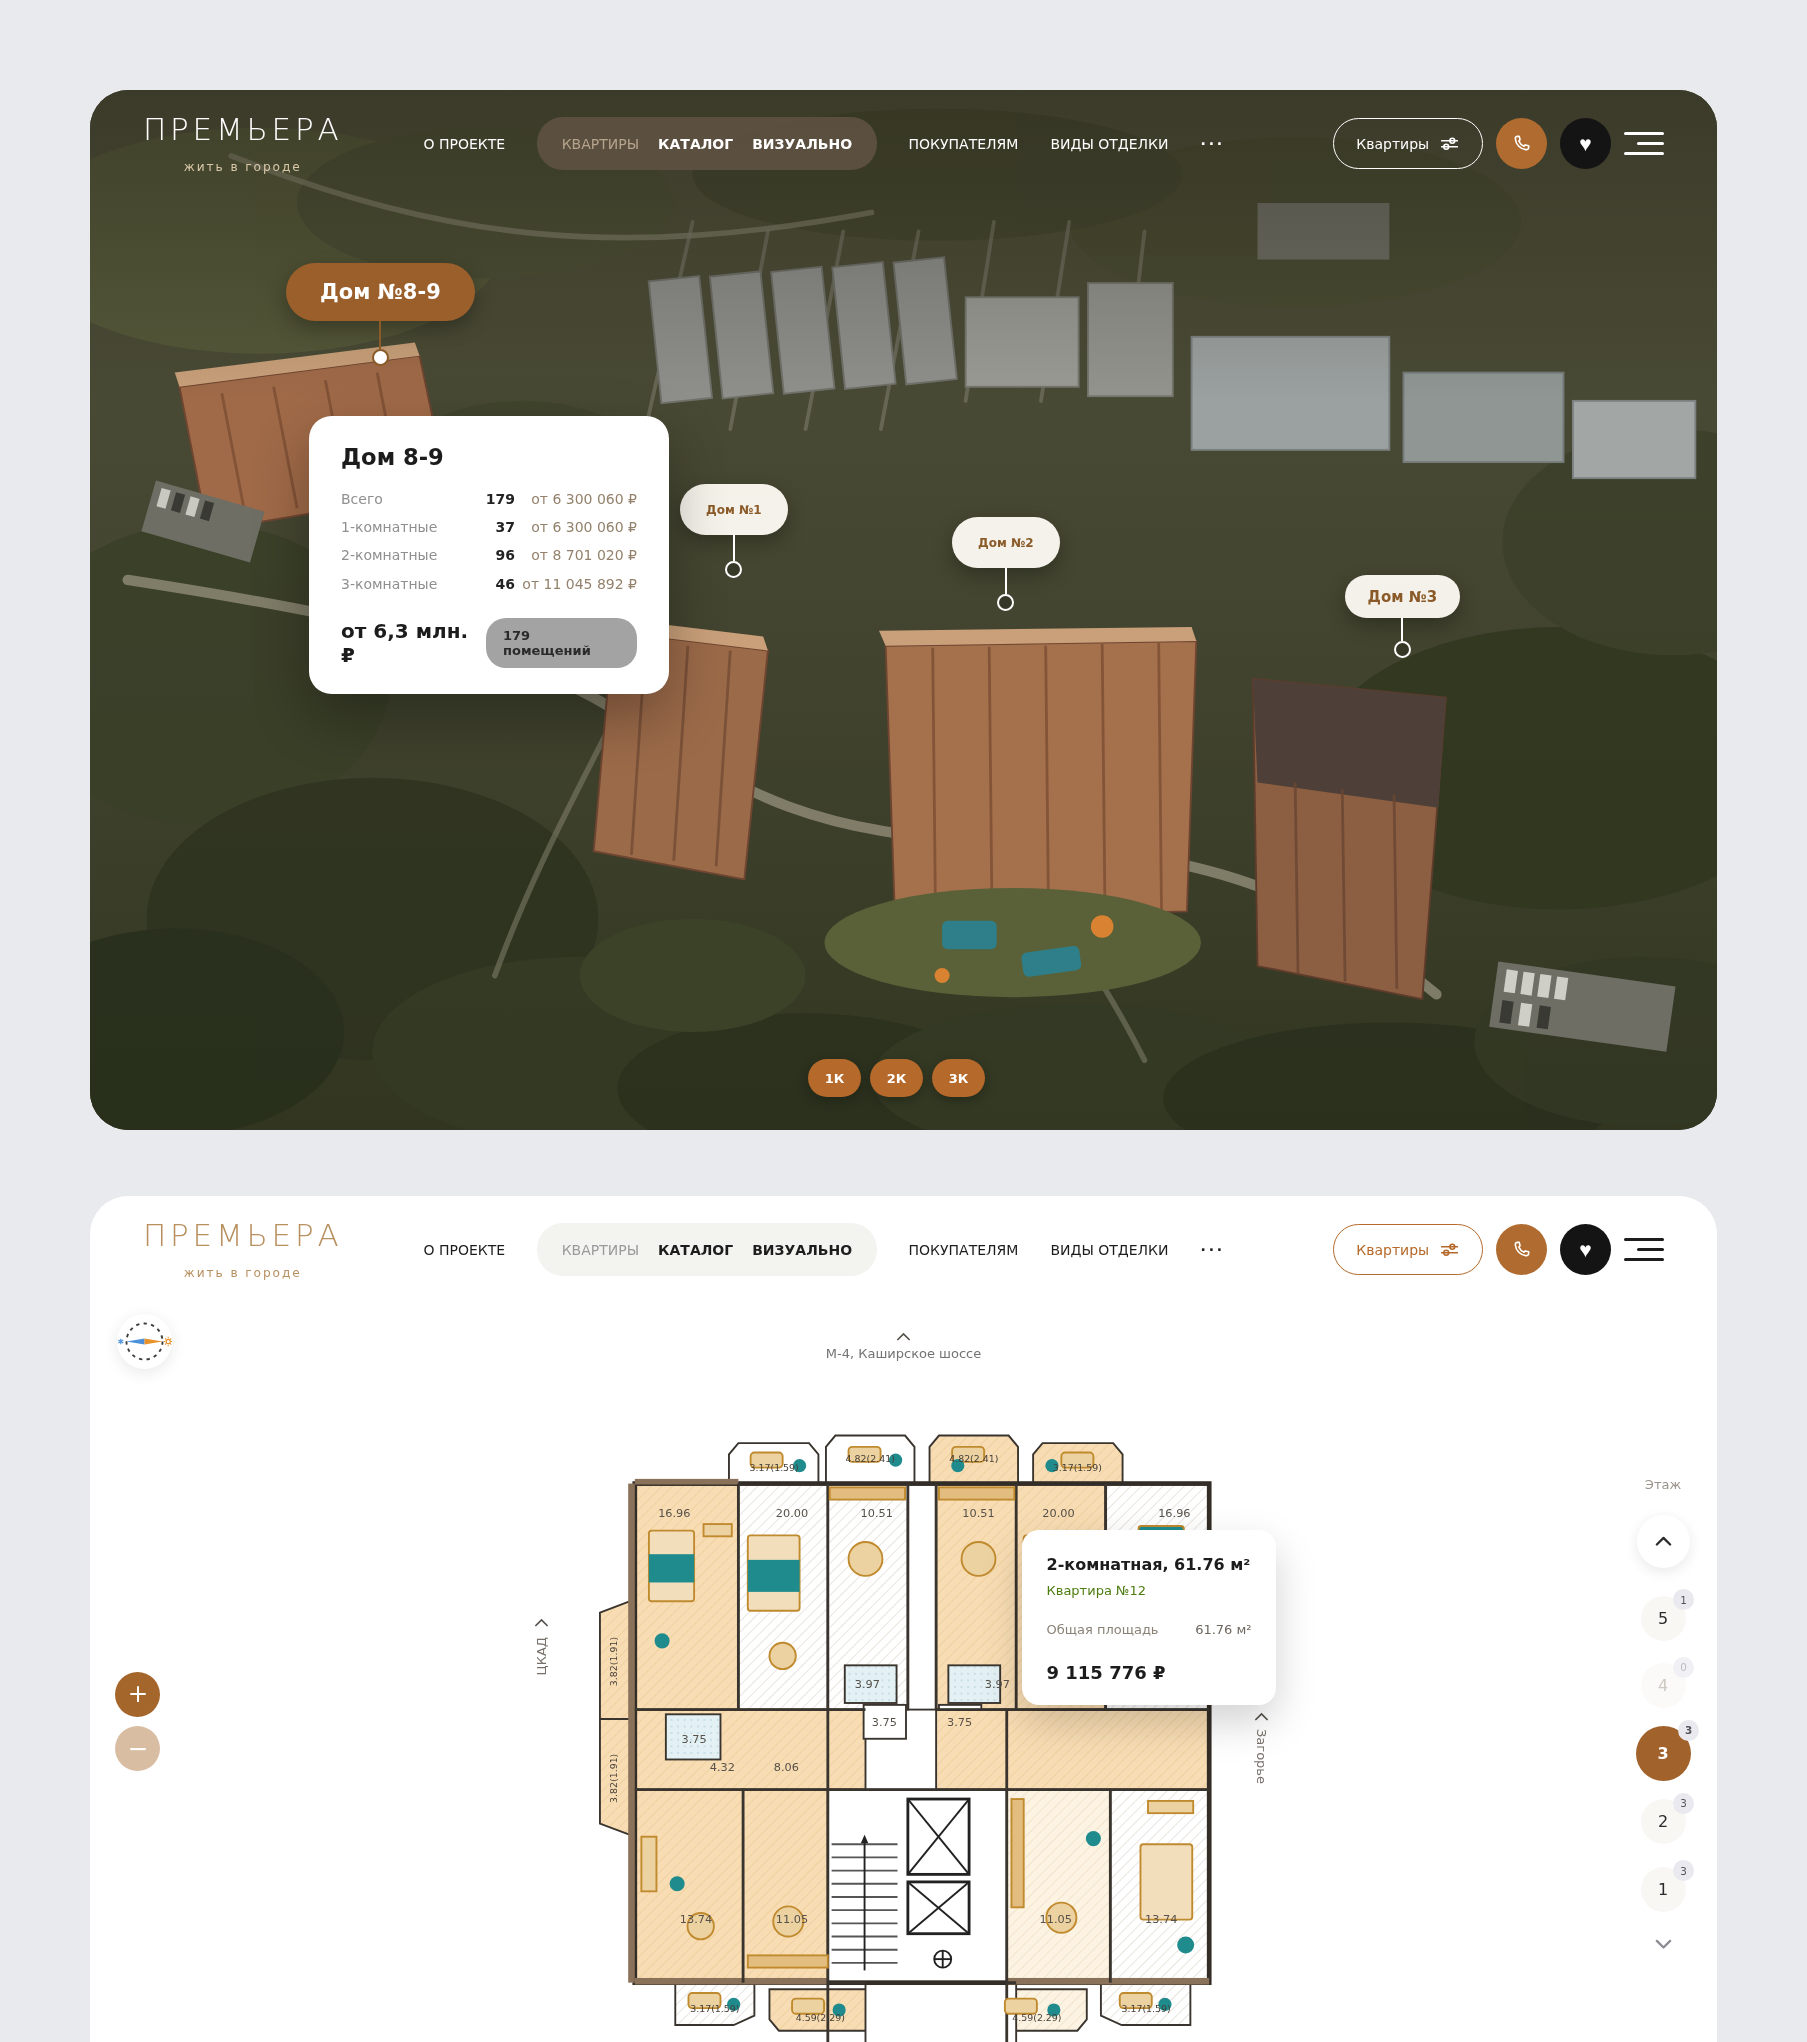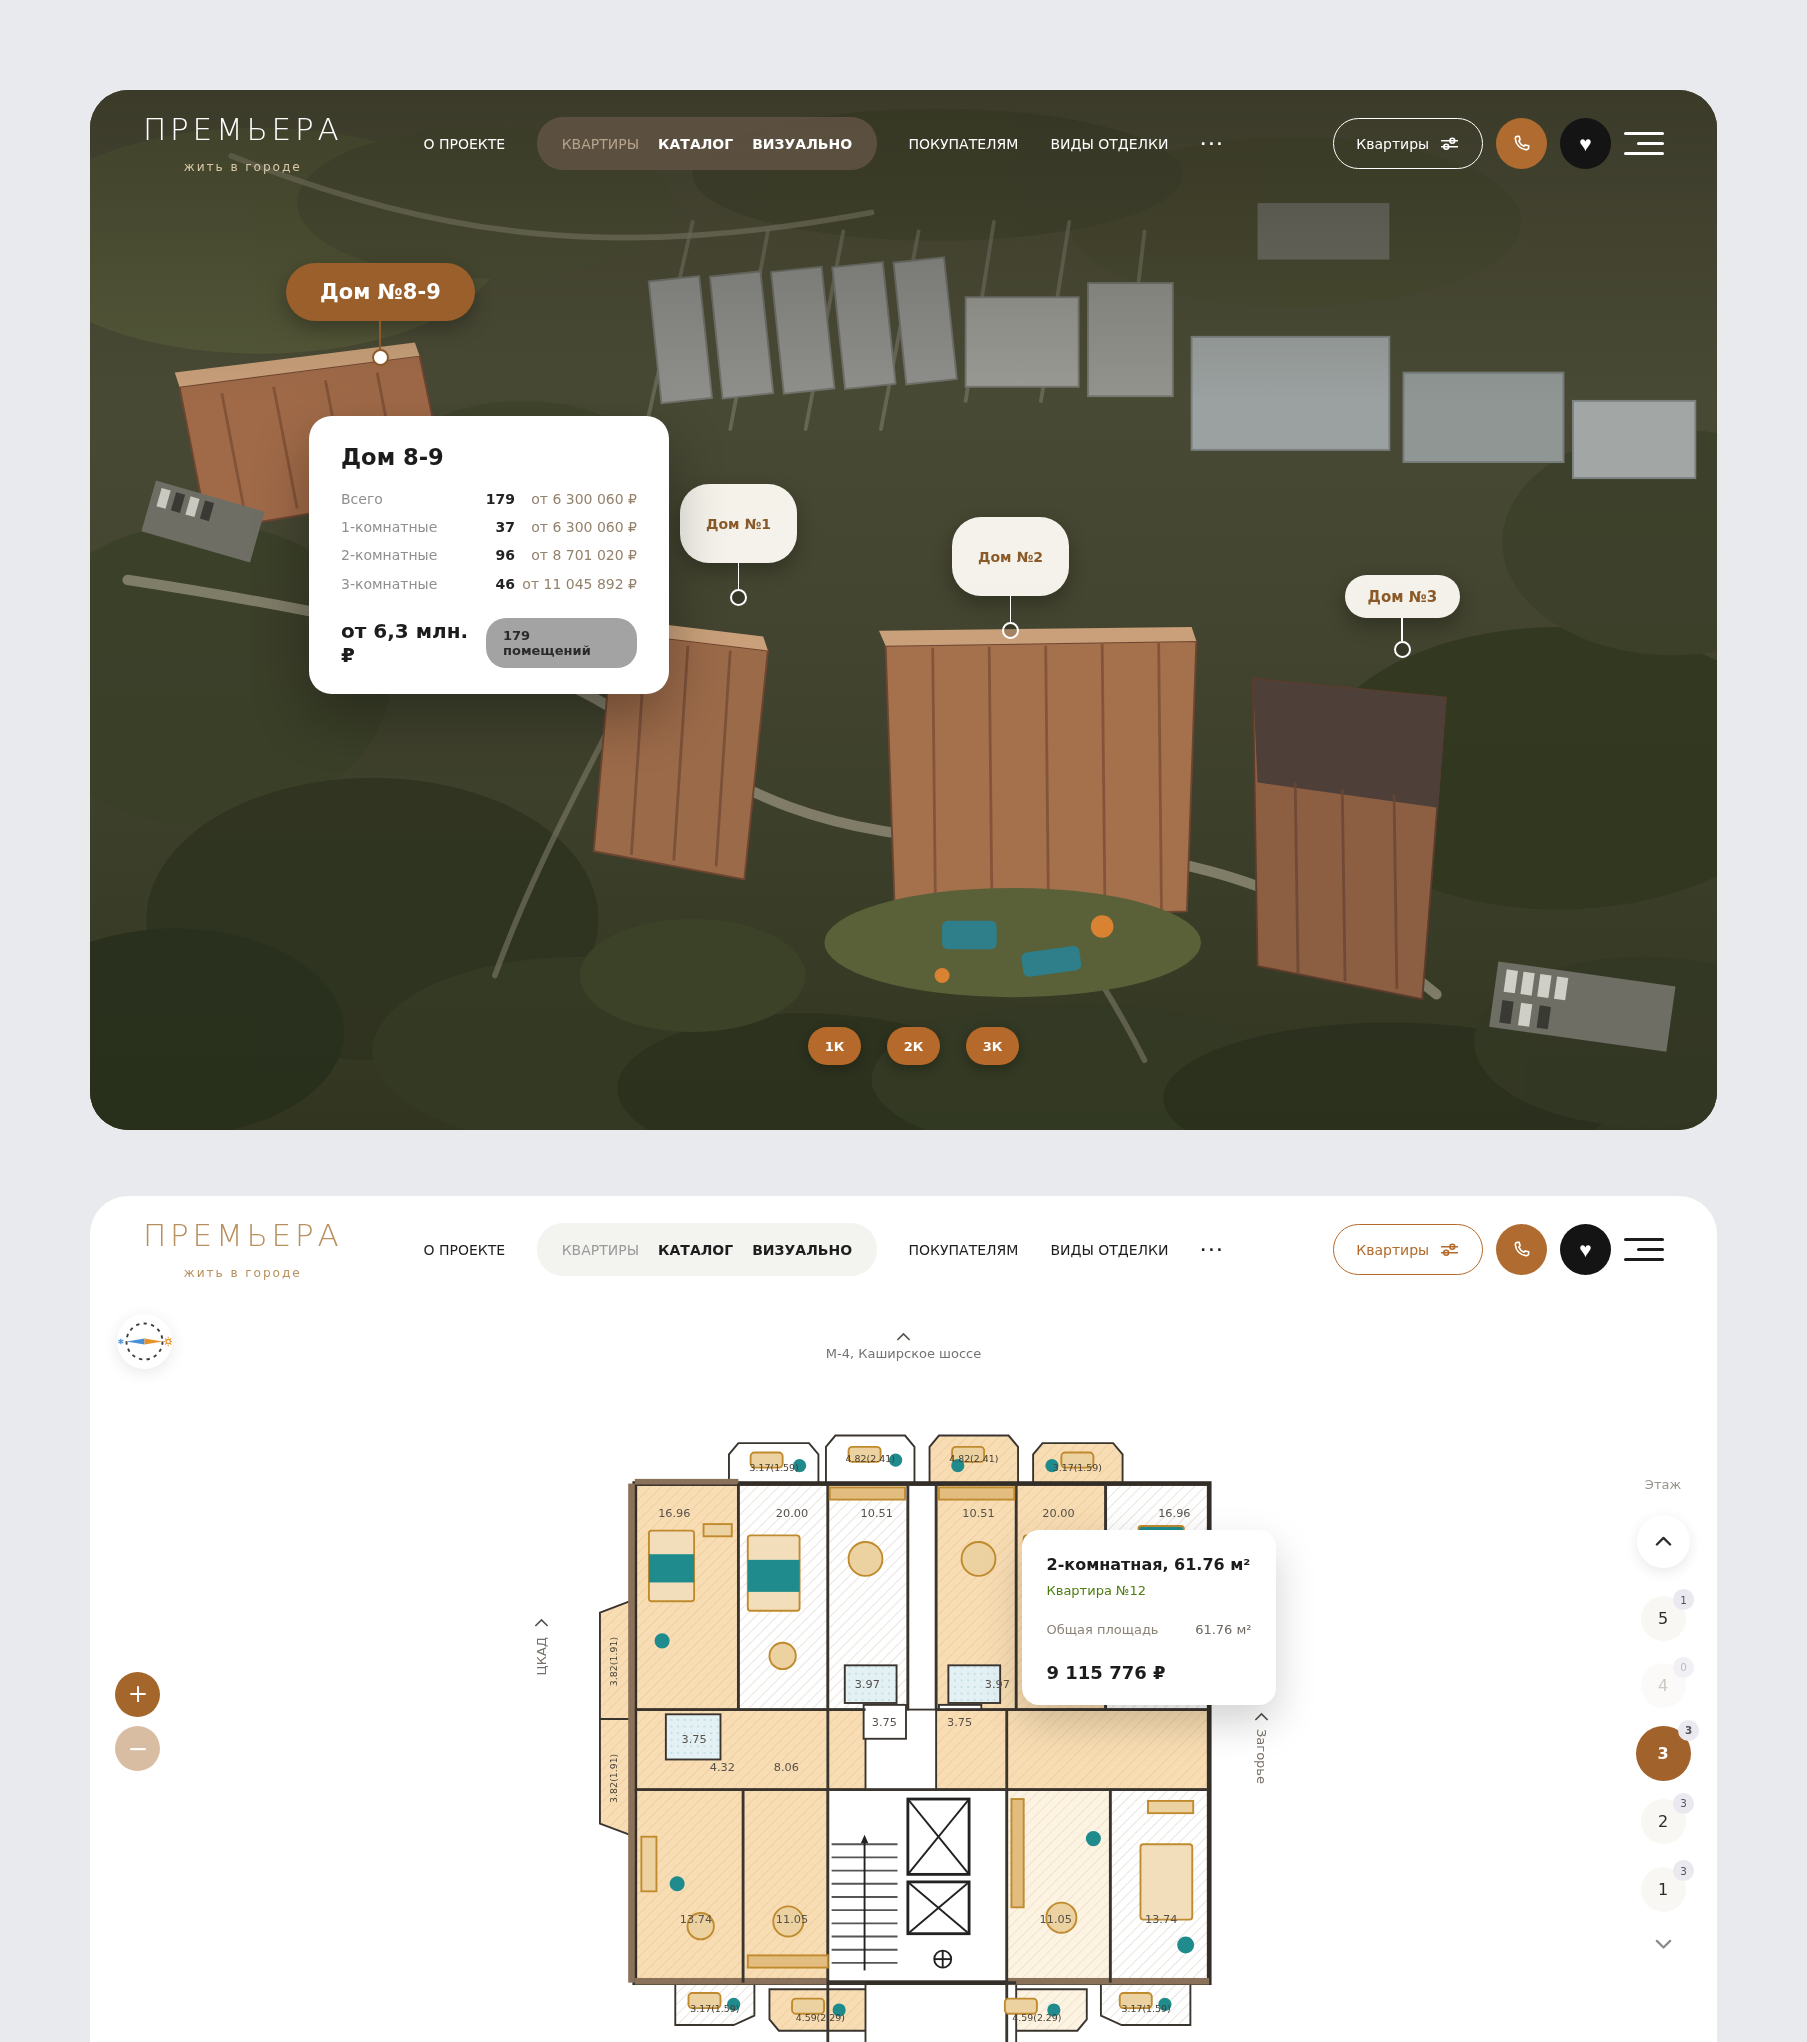--- a/index.html
+++ b/index.html
@@ -46,21 +46,21 @@
 
   
   .scene{position:absolute;inset:0;width:100%;height:100%;}
   .scene-fade{position:absolute;inset:0;background:linear-gradient(180deg,rgba(26,24,16,.38),rgba(26,24,16,0) 30%);}
 
   
   .marker{position:absolute;display:flex;flex-direction:column;align-items:center;z-index:20;}
   .marker-pill{border-radius:29px;font-weight:700;white-space:nowrap;display:flex;align-items:center;
                justify-content:center;box-shadow:0 7.5px 19px rgba(0,0,0,.28);cursor:pointer;}
   .m89 .marker-pill{background:#9a5f2b;color:#fff;font-size:21px;height:58px;padding:0 34px;}
-  .m1 .marker-pill,.m2 .marker-pill{background:rgba(252,249,241,.96);color:#8a5a28;font-size:14px;height:47px;padding:16px 26px;}
+  .m1 .marker-pill,.m2 .marker-pill{background:rgba(252,249,241,.96);color:#8a5a28;font-size:12px;height:47px;padding:2px 26px;}
   .m3 .marker-pill{background:rgba(252,249,241,.96);color:#8a5a28;font-size:15px;height:43px;padding:0 22.6px;}
   .marker-stem{width:1.9px;}
   .m89 .marker-stem{background:#8a5a28;height:28px;}
   .m1 .marker-stem,.m2 .marker-stem{background:#ffffff;height:26px;}
   .m3 .marker-stem{background:#ffffff;height:22.6px;}
   .marker-dot{width:13px;height:13px;border-radius:50%;}
   .m89 .marker-dot{border:2.8px solid #8a5a28;background:#ffffff;}
   .m1 .marker-dot,.m2 .marker-dot,.m3 .marker-dot{border:2.8px solid #ffffff;background:rgba(0,0,0,.18);}
   .m89{left:196px;top:173px}.m1{left:590px;top:394px}.m2{left:862px;top:427px}.m3{left:1255px;top:485px}
 
@@ -72,21 +72,21 @@
   .hp-rows{margin-top:21px;}
   .hp-row{display:flex;align-items:baseline;font-size:14px;margin-top:12.2px;}
   .hp-row .lbl{color:#8f8f8f;width:121px;}
   .hp-row .cnt{font-weight:700;color:#232323;width:53px;text-align:right;}
   .hp-row .price{margin-left:auto;color:#93826c;}
   .hp-foot{display:flex;align-items:center;justify-content:space-between;margin-top:26px;}
   .hp-from{font-size:20px;font-weight:700;color:#1c1c1c;}
   .hp-badge{background:#a3a3a3;border-radius:20px;padding:10.4px 17px;font-size:13px;font-weight:700;color:#2a2a2a;}
 
   
-  .filters{position:absolute;left:718px;top:937px;display:flex;gap:26px;z-index:20;}
+  .filters{position:absolute;left:718px;top:969px;display:flex;gap:9px;z-index:20;}
   .filters button{width:53px;height:38px;border-radius:19px;border:none;background:#b5692a;color:#fff;
                   font-size:13px;font-weight:700;cursor:pointer;font-family:inherit;box-shadow:0 3.8px 11.3px rgba(0,0,0,.25);}
 
   
   .compass{position:absolute;left:27px;top:118px;width:55px;height:55px;border-radius:50%;background:#fff;
            box-shadow:0 3.8px 15px rgba(40,40,60,.10);z-index:20;display:flex;align-items:center;justify-content:center;}
   .road-top{position:absolute;left:0;right:0;top:136px;display:flex;flex-direction:column;align-items:center;
             gap:4.7px;z-index:10;color:#737373;}
   .road-top .road-label{font-size:13px;}
   .chev{color:#55504a;display:block;}

